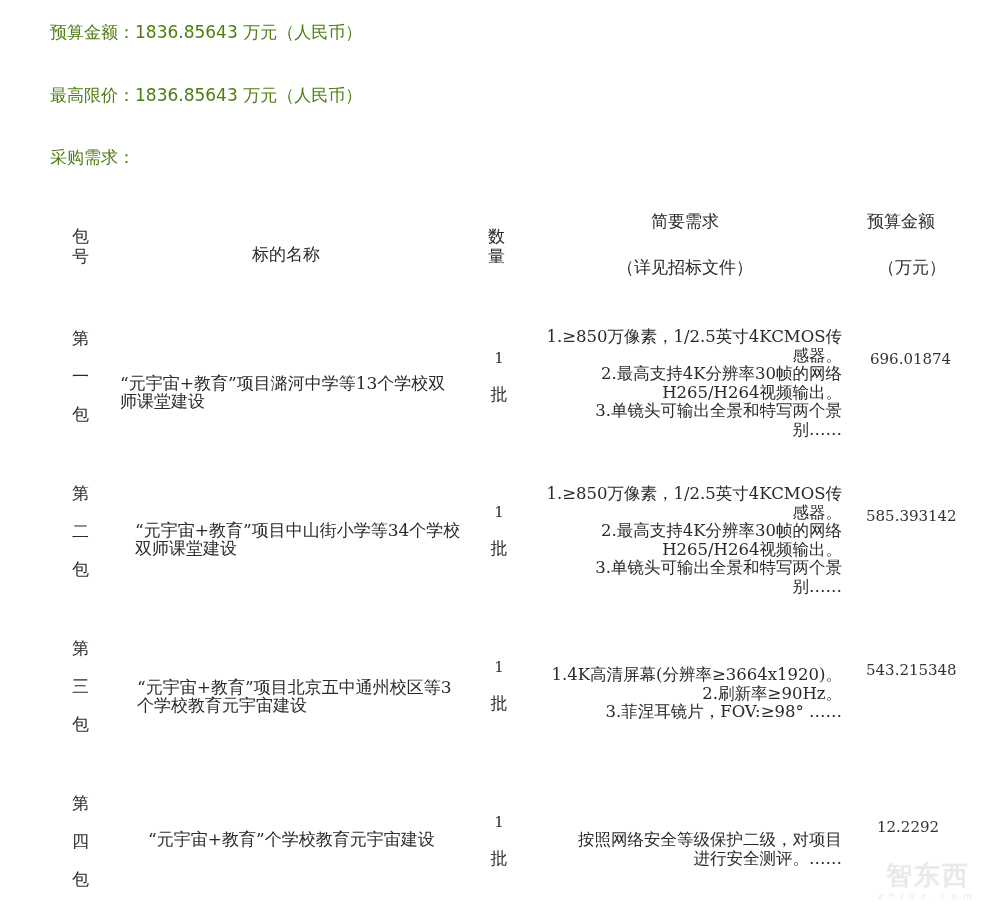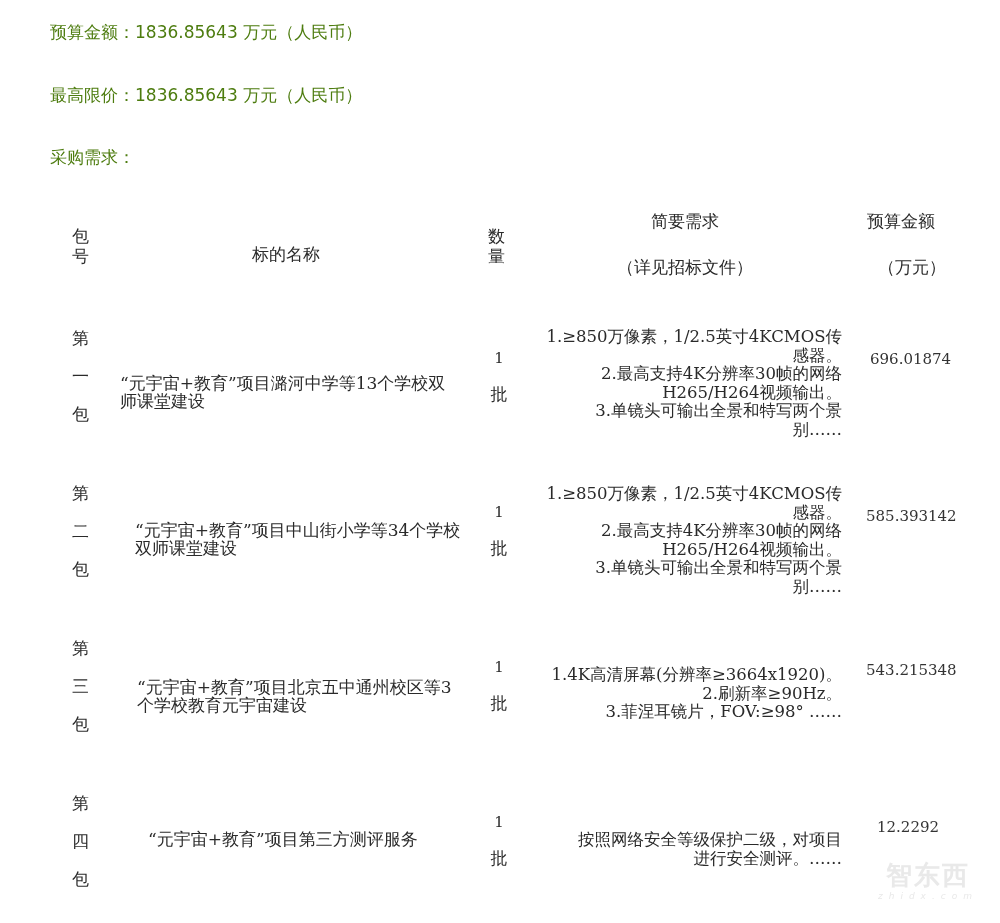--- a/index.html
+++ b/index.html
@@ -192,21 +192,21 @@
     <div class="amt serif" style="left:866px; top:661px;">543.215348</div>
   </div>
 
   <div>
     <div class="pkg serif" style="top:793px;">
       <span>第</span>
       <span>四</span>
       <span>包</span>
     </div>
     <div class="name serif" style="left:148px; top:830px;">
-      <div>“元宇宙+教育”项目第三方测评服务</div>
+      <div>“元宇宙+教育”个学校教育元宇宙建设</div>
     </div>
     <div class="qty serif" style="top:812px;">
       <span class="num">1</span>
       <span class="unit">批</span>
     </div>
     <div class="req serif" style="top:831px;">
       <span>按照网络安全等级保护二级，对项目</span>
       <span>进行安全测评。……</span>
     </div>
     <div class="amt serif" style="left:877px; top:818px;">12.2292</div>

